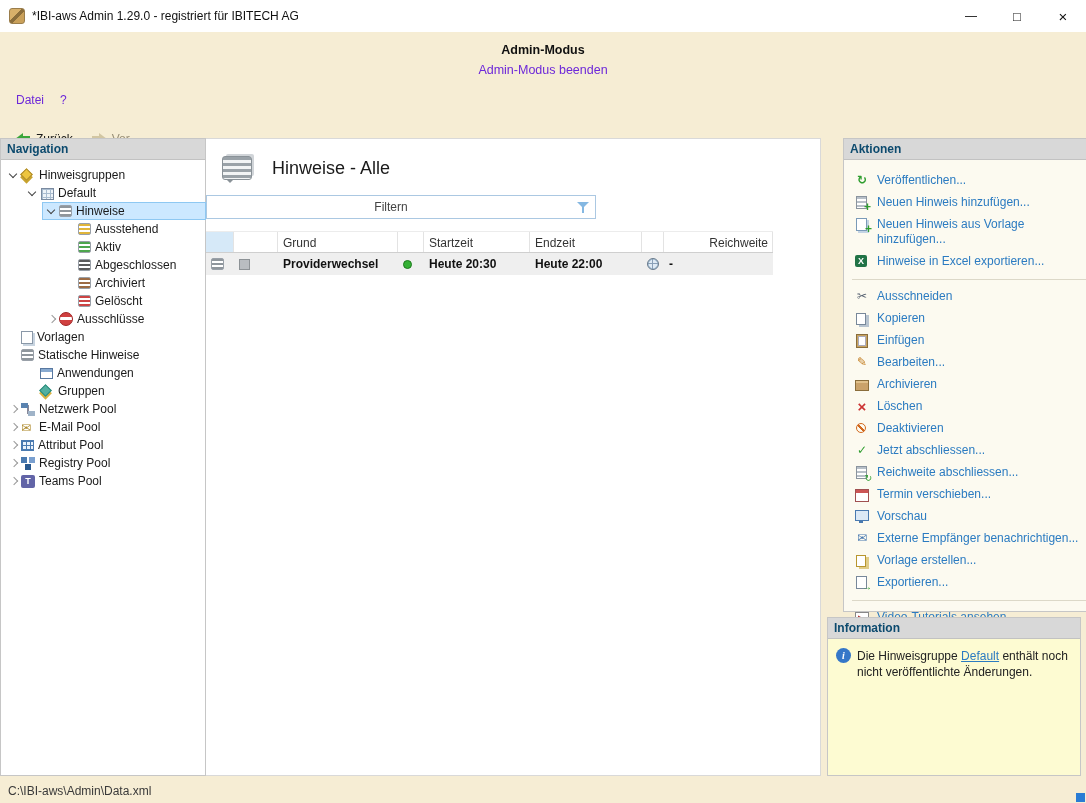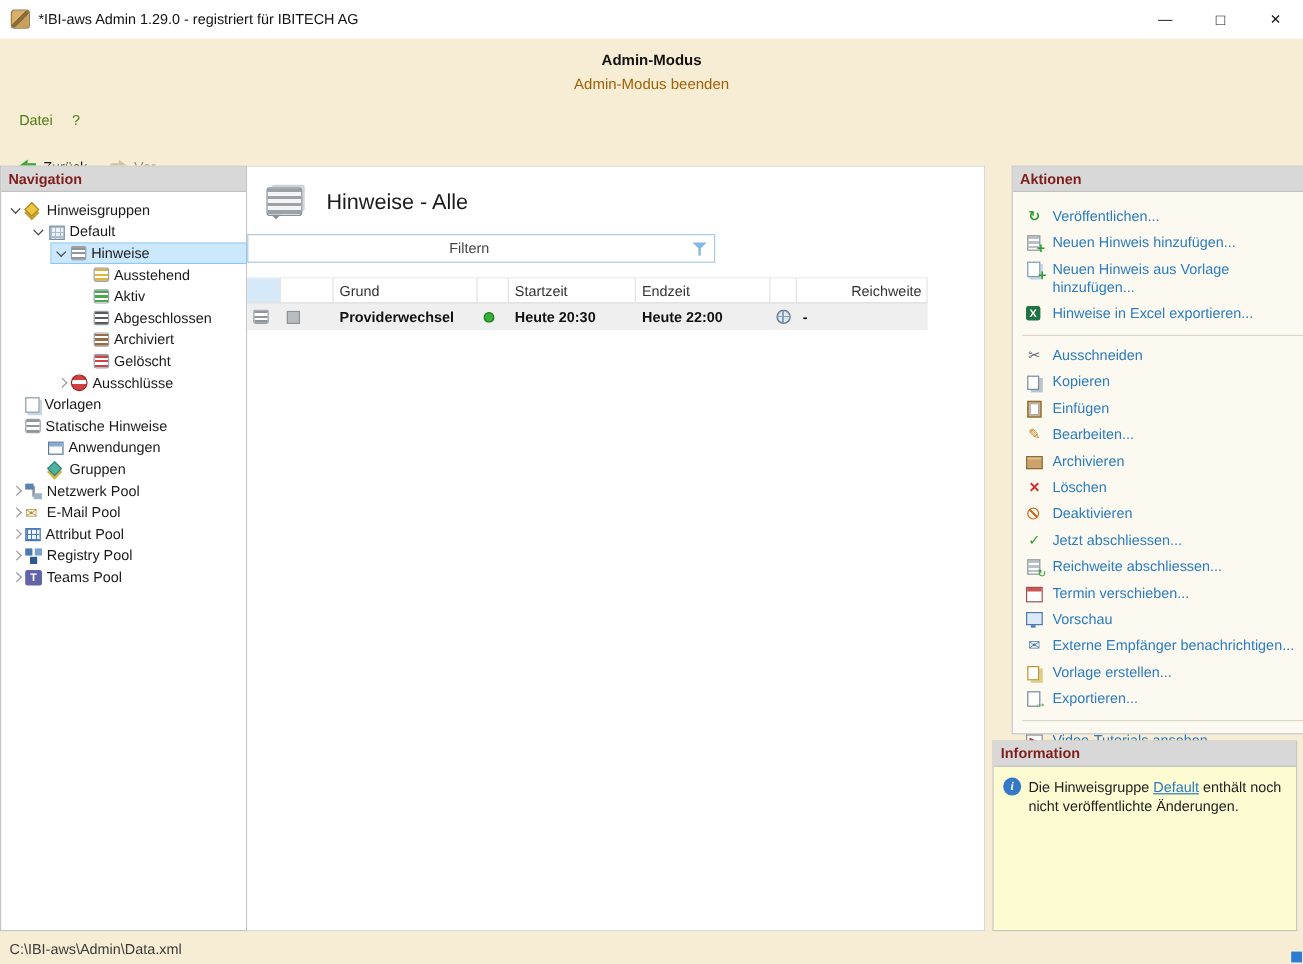--- a/index.html
+++ b/index.html
@@ -14,37 +14,37 @@
   #titlebar{position:absolute;top:0;left:0;right:0;height:32px;background:#ffffff;display:flex;align-items:center;padding-left:9px;box-sizing:border-box;}
   .app-icon{width:16px;height:16px;flex:none;border-radius:3px;background:linear-gradient(135deg,#d8b06a 0 40%,#8a6d3b 40% 60%,#c9a05a 60%);border:1px solid #9a7d4b;box-sizing:border-box;}
   .title-text{margin-left:7px;font-size:12px;color:#111;}
   .win-controls{margin-left:auto;display:flex;height:100%;}
   .wc{width:46px;height:100%;border:none;background:#fff;font-size:12px;color:#111;font-family:inherit;cursor:pointer;padding:0;}
   .wc.max{font-size:13px;}
   .wc.close{font-size:15px;}
   
   #banner{position:absolute;top:32px;left:0;right:0;height:56px;text-align:center;}
   .banner-title{margin-top:11px;font-weight:bold;font-size:12.5px;color:#111;}
-  .banner-link{display:inline-block;margin-top:6px;color:#a16207;font-size:12.5px;cursor:pointer;}
+  .banner-link{display:inline-block;margin-top:6px;color:#6d28d9;font-size:12.5px;cursor:pointer;}
   
   #menubar{position:absolute;top:88px;left:0;right:0;height:24px;display:flex;align-items:center;padding-left:8px;}
-  .menu-item{padding:3px 8px;cursor:pointer;color:#4d7c0f;}
+  .menu-item{padding:3px 8px;cursor:pointer;color:#6d28d9;}
   #toolbar{position:absolute;top:112px;left:0;right:0;height:26px;display:flex;align-items:center;padding-left:8px;gap:4px;}
   .tool-btn{display:flex;align-items:center;gap:5px;padding:2px 7px;cursor:pointer;margin-top:28px;}
   .tool-btn .lbl{color:#1a1a1a;}
   .tool-btn.disabled{cursor:default;}
   .tool-btn.disabled .lbl{color:#9a9078;}
   .arr{position:relative;display:inline-block;width:16px;height:12px;flex:none;}
   .arr-left::before{content:"";position:absolute;left:0;top:0;border-top:6px solid transparent;border-bottom:6px solid transparent;border-right:8px solid #3aa63a;}
   .arr-left::after{content:"";position:absolute;left:8px;top:3px;width:7px;height:6px;background:#3aa63a;}
   .arr-right::before{content:"";position:absolute;right:0;top:0;border-top:6px solid transparent;border-bottom:6px solid transparent;border-left:8px solid #d2c6a2;}
   .arr-right::after{content:"";position:absolute;left:1px;top:3px;width:7px;height:6px;background:#d2c6a2;}
   
   .panel{position:absolute;background:#fff;border:1px solid #c6c6c6;box-sizing:border-box;}
-  .panel-header{height:20px;line-height:20px;background:#d8d8d8;border-bottom:1px solid #c2c2c2;font-weight:600;color:#7f1d1d;padding-left:6px;}
+  .panel-header{height:20px;line-height:20px;background:#d8d8d8;border-bottom:1px solid #c2c2c2;font-weight:600;color:#0c4a6e;padding-left:6px;}
   #nav-panel{top:138px;left:0;width:206px;height:638px;}
   #main-panel{top:138px;left:206px;width:615px;height:638px;border-left:none;border-color:#d9d9d9;}
   #actions-panel{top:138px;left:827px;width:254px;height:474px;background:#fcfaf0;margin-left:16px;}
   #info-panel{top:617px;left:827px;width:254px;height:159px;background:#fdfbd2;}
   
   #tree{padding-top:6px;}
   .tree-row{display:flex;height:18px;align-items:center;cursor:pointer;}
   .tree-inner{display:flex;align-items:center;flex:1;height:16px;padding-left:1px;}
   .tree-inner.selected{background:#cce8ff;outline:1px solid #8ec8f2;}
   .chev{width:15px;height:14px;flex:none;position:relative;}

